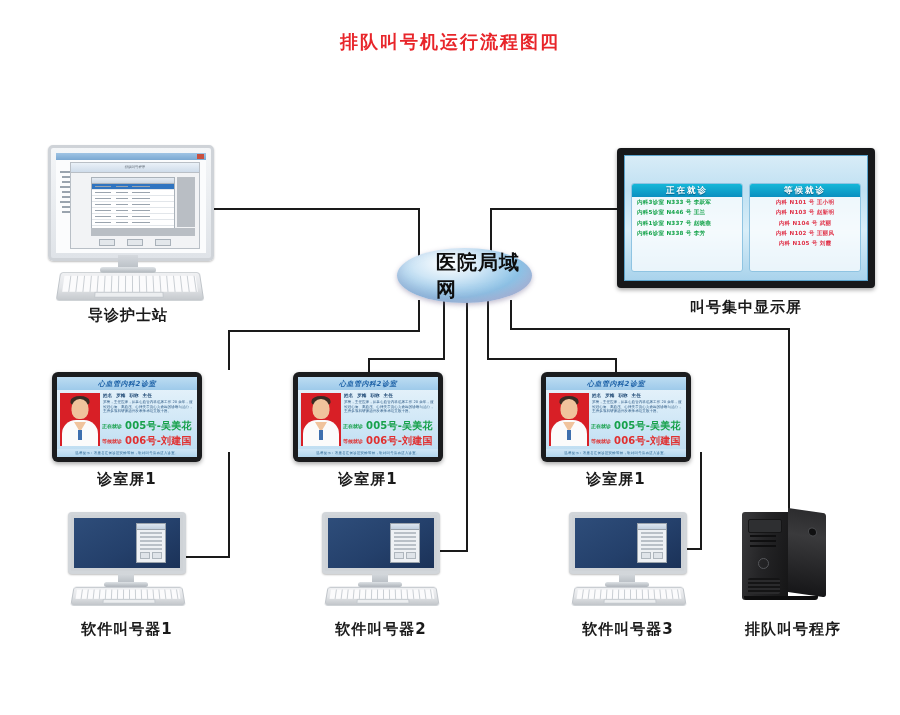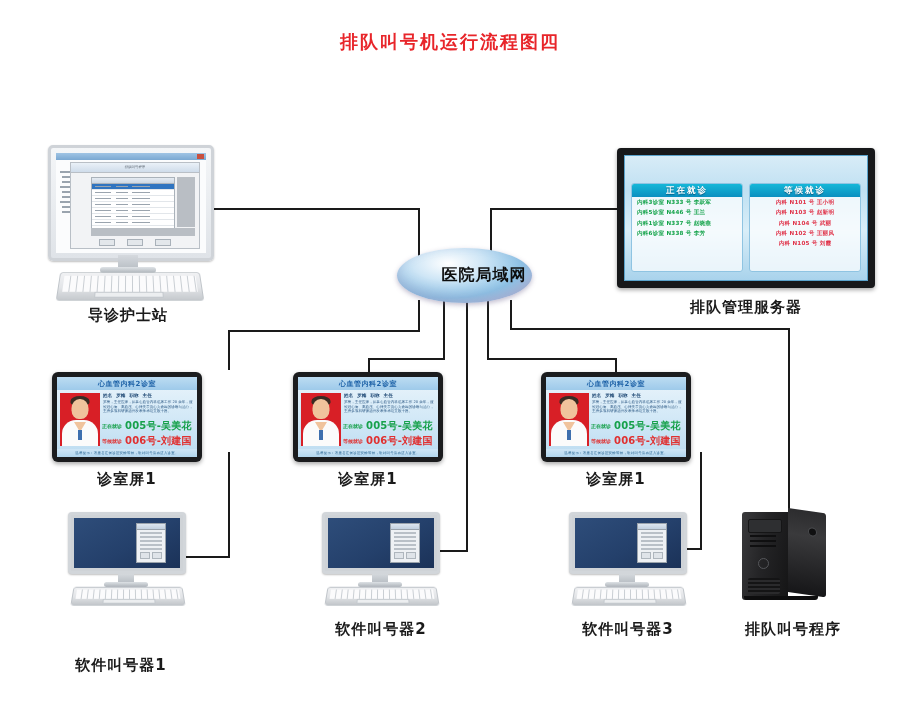--- a/index.html
+++ b/index.html
@@ -27,21 +27,21 @@
   .wire.v{width:2px;}
 
   
   .lan{
     position:absolute;left:397px;top:248px;width:135px;height:55px;
     border-radius:50%;
     background:radial-gradient(ellipse at 38% 28%, #ffffff 0%, #cfe6f6 30%, #8cc2e6 62%, #c9bcd9 100%);
     box-shadow:0 2px 5px rgba(120,110,150,.45), inset 0 -6px 12px rgba(150,140,180,.35);
     display:flex;align-items:center;justify-content:center;z-index:6;
   }
-  .lan-label{font-size:16px;font-weight:bold;color:#0d0d0d;letter-spacing:1px;margin-left:39px;}
+  .lan-label{font-size:20px;font-weight:bold;color:#0d0d0d;letter-spacing:1px;margin-left:39px;}
 
   
   .node-label{
     position:absolute;text-align:center;font-size:15px;font-weight:bold;
     color:#1a1a1a;letter-spacing:1px;white-space:nowrap;
   }
 
   
   .ws{position:absolute;left:48px;top:145px;width:160px;height:155px;z-index:4;}
   .ws-mon{
@@ -131,20 +131,21 @@
     box-sizing:border-box;box-shadow:0 2px 4px rgba(0,0,0,.35);
   }
   .clinic-screen{
     position:relative;width:100%;height:100%;box-sizing:border-box;
     background:linear-gradient(180deg,#eaf4fb 0%,#d3e9f7 50%,#bcdcf1 100%);
     overflow:hidden;
   }
   .clinic-title{
     height:13px;display:flex;align-items:center;justify-content:center;
     background:linear-gradient(180deg,#bcdcf2,#9ecaea);
+    font-style:italic;
   }
   .clinic-title span{font-size:7px;font-weight:bold;color:#1f63a8;letter-spacing:.5px;}
   .clinic-body{position:absolute;left:0;right:0;top:13px;bottom:8px;display:flex;padding:3px;box-sizing:border-box;gap:3px;}
   .doc-photo{
     position:relative;width:40px;height:100%;background:#d81f26;overflow:hidden;flex:none;
   }
   .doc-head{position:absolute;left:50%;top:6px;transform:translateX(-50%);width:17px;height:20px;
     border-radius:48% 48% 44% 44%;background:#f0c39c;}
   .doc-hair{position:absolute;left:50%;top:3px;transform:translateX(-50%);width:19px;height:10px;
     border-radius:50% 50% 38% 38%;background:#3a2b22;}
@@ -360,21 +361,21 @@
             <div class="disp-li">内科 N101 号   王小明</div>
             <div class="disp-li">内科 N103 号   赵新明</div>
             <div class="disp-li">内科 N104 号   武丽</div>
             <div class="disp-li">内科 N102 号   王丽风</div>
             <div class="disp-li">内科 N105 号   刘霞</div>
           </div>
         </div>
       </div>
     </div>
   </div>
-  <div class="node-label" style="left:617px;top:298px;width:258px;">排队管理服务器</div>
+  <div class="node-label" style="left:617px;top:298px;width:258px;">叫号集中显示屏</div>
 
   <div class="clinic" style="left:52px;top:372px;">
     <div class="clinic-frame">
       <div class="clinic-screen">
         <div class="clinic-title">
           <span>心血管内科2诊室</span>
         </div>
         <div class="clinic-body">
           <div class="doc-photo">
             <div class="doc-hair"></div>
@@ -512,21 +513,21 @@
         </div>
       </div>
     </div>
     <div class="pc-neck"></div>
     <div class="pc-base"></div>
     <div class="pc-kb">
       <div class="pc-keys"></div>
       <div class="pc-space"></div>
     </div>
   </div>
-  <div class="node-label" style="left:40px;top:620px;width:162px;margin-top:36px;">软件叫号器1</div>
+  <div class="node-label" style="left:46px;top:620px;width:162px;">软件叫号器1</div>
 
   <div class="pc" style="left:322px;top:512px;">
     <div class="pc-mon">
       <div class="pc-screen">
         <div class="pc-win">
           <div class="pc-win-t"></div>
           <div class="pc-win-l"></div>
           <div class="pc-win-l"></div>
           <div class="pc-win-l"></div>
           <div class="pc-win-l"></div>

